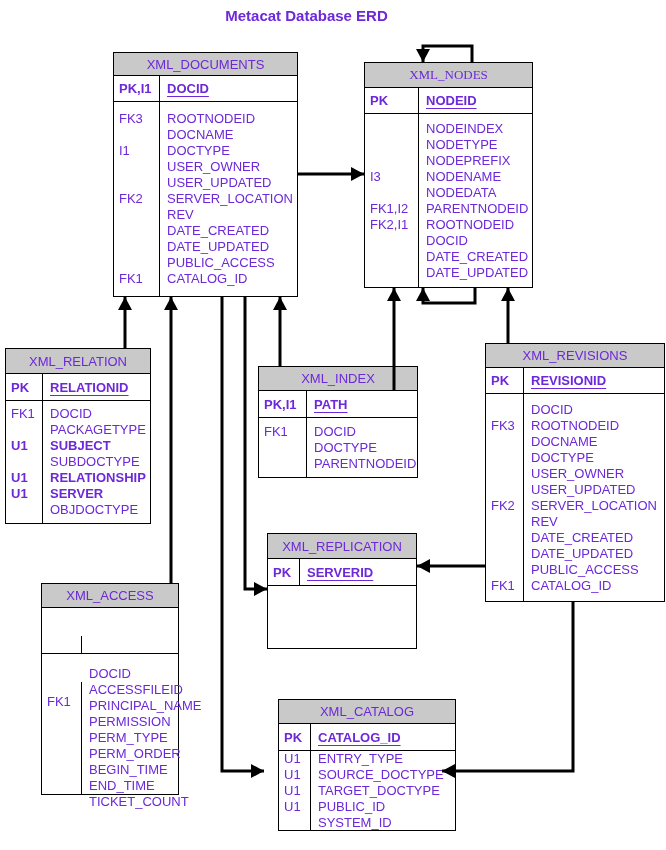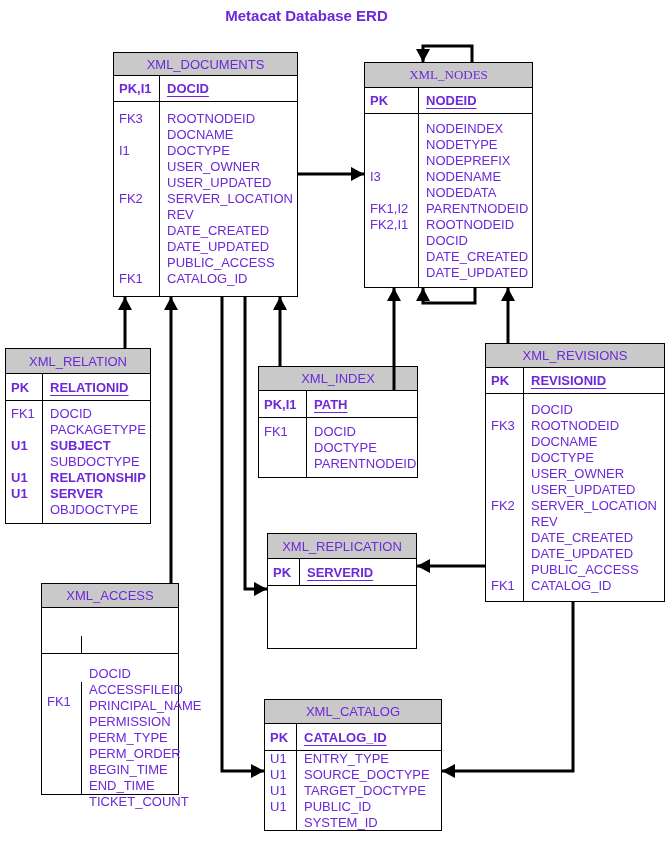--- a/index.html
+++ b/index.html
@@ -212,21 +212,21 @@
         </div>
       </div>
     </div>
     <div class="tbl" style="left: 267px; top: 533px; width: 150px; height: 116px;">
       <div class="hdr" style="height: 25px; background: rgb(201, 201, 201);">XML_REPLICATION</div>
       <div class="pkrow" style="height: 27px;">
         <div class="pkk" style="width: 32px;">PK</div>
         <div class="pkf">SERVERID</div>
       </div>
     </div>
-    <div class="tbl" style="left: 264px; top: 699px; width: 178px; height: 132px;">
+    <div class="tbl" style="left: 278px; top: 699px; width: 178px; height: 132px;">
       <div class="hdr" style="height: 24px; background: rgb(201, 201, 201);">XML_CATALOG</div>
       <div class="pkrow" style="height: 27px;">
         <div class="pkk" style="width: 32px;">PK</div>
         <div class="pkf">CATALOG_ID</div>
       </div>
       <div class="body">
         <div class="kcol" style="width: 32px;">
           <div class="rline">U1</div>
           <div class="rline">U1</div>
           <div class="rline">U1</div>

